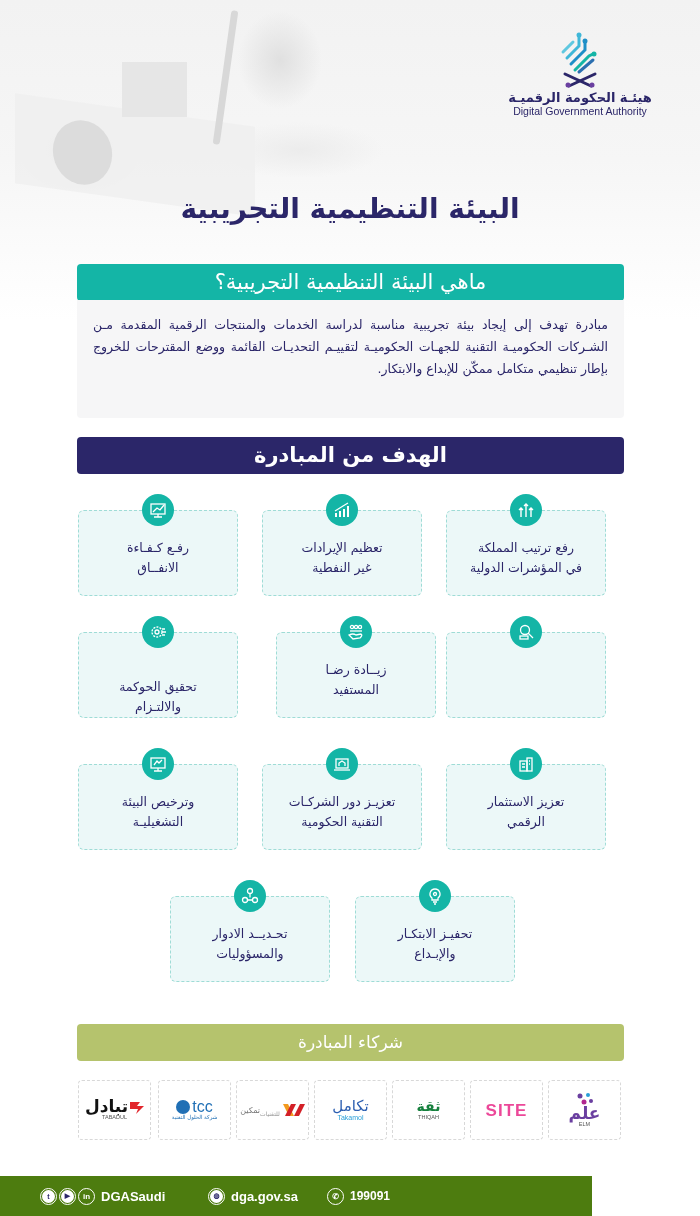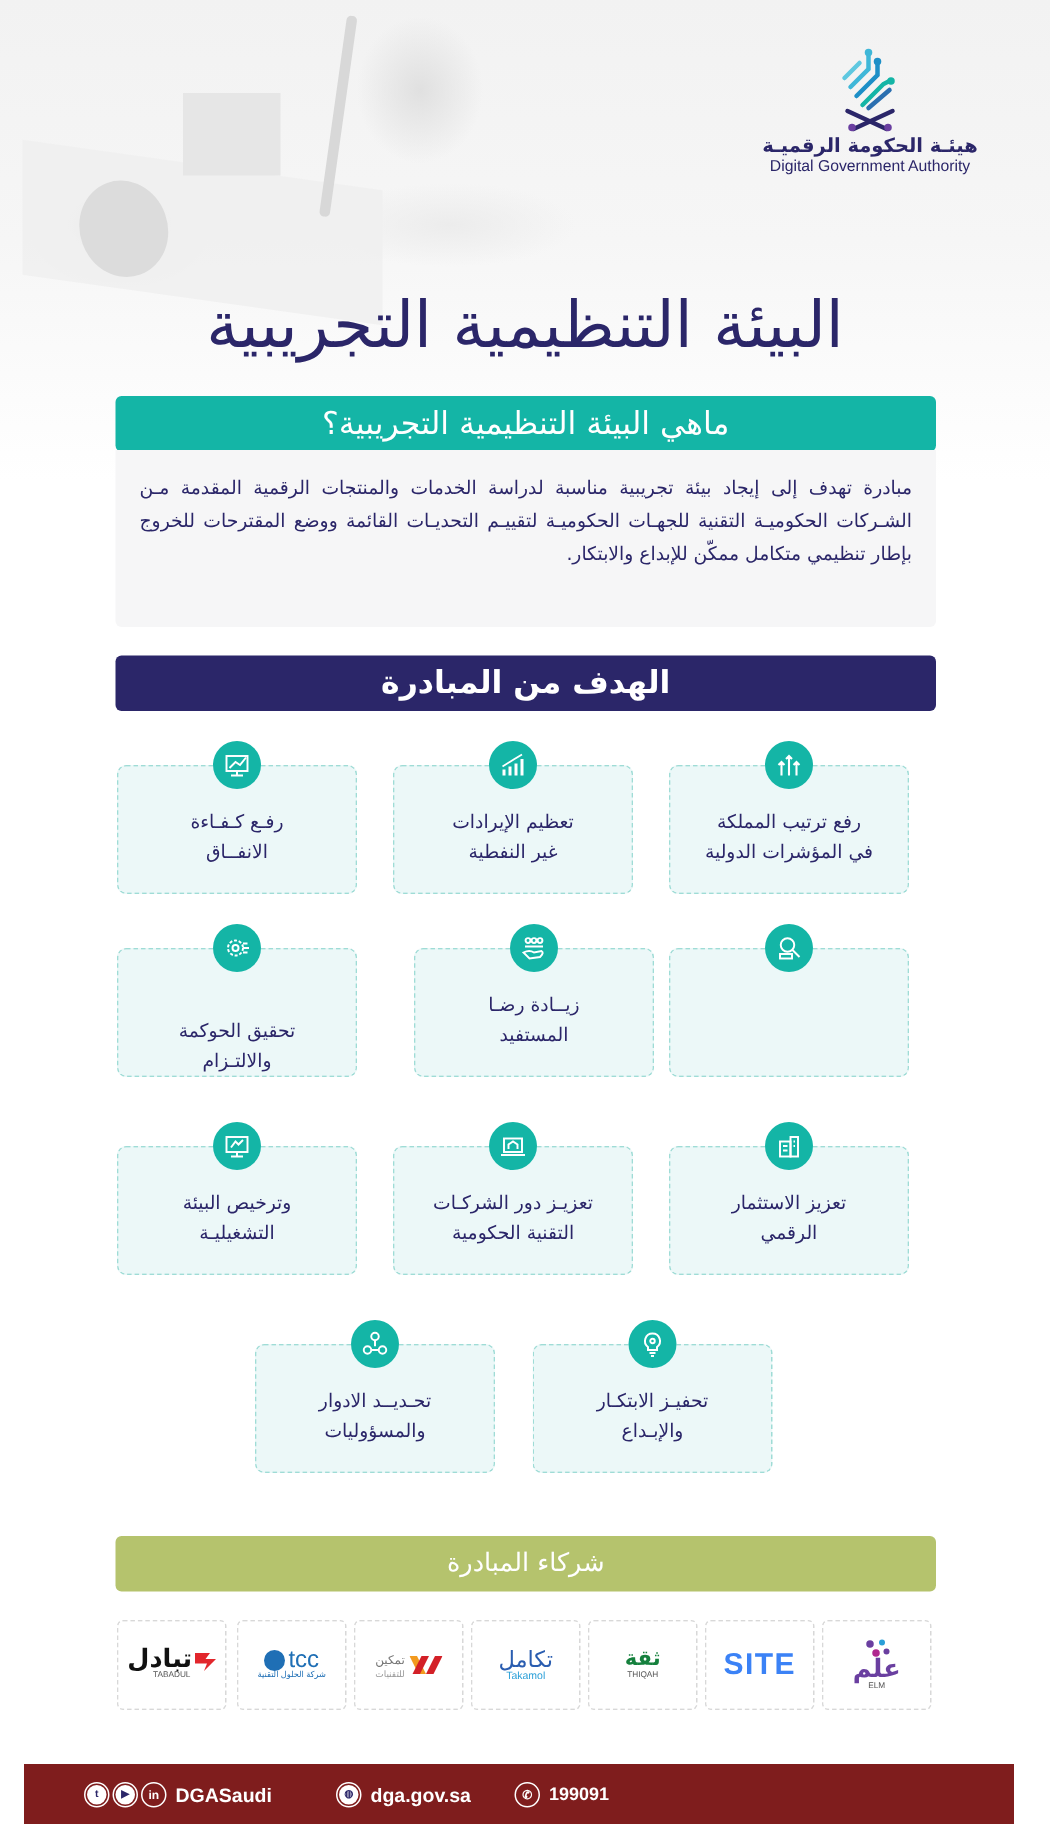--- a/index.html
+++ b/index.html
@@ -28,21 +28,21 @@
   .hero-rect {
     position: absolute; left: 122px; top: 62px; width: 65px; height: 55px; background: #e6e6e6;
   }
   .logo { position: absolute; left: 505px; top: 28px; width: 150px; height: 100px; text-align: center; }
   .logo svg { display: block; margin: 0 auto; }
   .logo-ar { font-size: 13px; font-weight: bold; color: #2b2669; line-height: 15px; margin-top: 2px; }
   .logo-en { font-family: "Liberation Sans", sans-serif; font-size: 10.5px; color: #2b2669; line-height: 12px; }
 
   .main-title {
     position: absolute; left: 0; top: 192px; width: 700px; text-align: center;
-    font-size: 43px; font-weight: normal; color: #2b2669; direction: rtl;
+    font-size: 28px; font-weight: bold; color: #2b2669; direction: rtl;
   }
   .bar {
     position: absolute; left: 77px; width: 547px; height: 37px; border-radius: 4px;
     color: #ffffff; text-align: center; font-size: 21px; line-height: 37px; direction: rtl;
   }
   .bar-teal { top: 264px; background: #14b5a6; }
   .bar-navy { top: 437px; background: #2b2669; font-weight: bold; }
   .bar-green { top: 1024px; background: #b5c36d; font-size: 17px; }
 
   .desc-box {
@@ -67,21 +67,21 @@
 
   .partner {
     position: absolute; top: 1080px; width: 73px; height: 60px; background: #ffffff;
     border: 1px dashed #d8d8d8; border-radius: 4px;
     display: flex; flex-direction: column; align-items: center; justify-content: center;
   }
   .p-main { font-size: 17px; font-weight: bold; line-height: 15px; direction: rtl; }
   .p-sub { font-family: "Liberation Sans", sans-serif; font-size: 5.5px; line-height: 7px; color: #555; }
 
   .footer {
-    position: absolute; left: 16px; top: 1176px; width: 660px; height: 40px; background: #7f1d1d;
+    position: absolute; left: 0; top: 1176px; width: 592px; height: 40px; background: #4d7c0f;
     color: #ffffff; font-family: "Liberation Sans", sans-serif; font-weight: bold; font-size: 13px;
   }
   .f-group { position: absolute; top: 0; height: 40px; display: flex; align-items: center; }
   .f-circle {
     width: 17px; height: 17px; border: 1.3px solid #ffffff; border-radius: 50%;
     display: flex; align-items: center; justify-content: center; margin-right: 2px;
     font-size: 8px; font-weight: bold;
   }
   .f-circle .fill { width: 13px; height: 13px; border-radius: 50%; background: #ffffff; color: #2b2669;
     display: flex; align-items: center; justify-content: center; font-size: 7px; }
@@ -276,32 +276,32 @@
   <svg width="22" height="14" viewBox="0 0 22 14">
       <circle cx="6" cy="4" r="2.5" fill="#6a3fa0"></circle>
       <circle cx="14" cy="3" r="2" fill="#2a9fd8"></circle>
       <circle cx="10" cy="10" r="2.5" fill="#b0278f"></circle>
       <circle cx="17" cy="9" r="2" fill="#6a3fa0"></circle>
     </svg>
   <div class="p-main" style="color:#6a3fa0;">علم</div>
   <div class="p-sub">ELM</div>
 </div>
 <div class="partner" style="left:470px;">
-  <div class="p-main" style="color:#3b82f6; font-family:'Liberation Sans',sans-serif; font-size:20px; letter-spacing:1px;">SITE</div>
+  <div class="p-main" style="color:#ec4899; font-family:'Liberation Sans',sans-serif; font-size:17px; letter-spacing:1px;">SITE</div>
 </div>
 <div class="partner" style="left:392px;">
   <div class="p-main" style="color:#15803d; font-size:14px;">ثقة</div>
   <div class="p-sub">THIQAH</div>
 </div>
 <div class="partner" style="left:314px;">
   <div class="p-main" style="color:#2a5db0; font-weight:normal; font-size:15px;">تكامل</div>
   <div class="p-sub" style="color:#2a9fd8; font-size:7px;">Takamol</div>
 </div>
 <div class="partner" style="left:236px; flex-direction:row;">
-  <div style="display:flex; flex-direction:column; align-items:flex-end; margin-right:3px;">
+  <div style="display:flex; flex-direction:row; align-items:flex-end; margin-right:3px;">
     <div class="p-main" style="color:#777; font-size:8px; font-weight:normal;">تمكين</div>
     <div class="p-sub" style="color:#999; font-size:6px;">للتقنيات</div>
   </div>
   <svg width="22" height="12" viewBox="0 0 22 12">
       <path d="M0 0h5l6 12H6z" fill="#f29a1f"></path>
       <path d="M22 0h-5l-6 12h5z" fill="#d32027"></path>
       <path d="M8 0h5L7 12H2z" fill="#d32027"></path>
     </svg>
 </div>
 <div class="partner" style="left:158px;">

